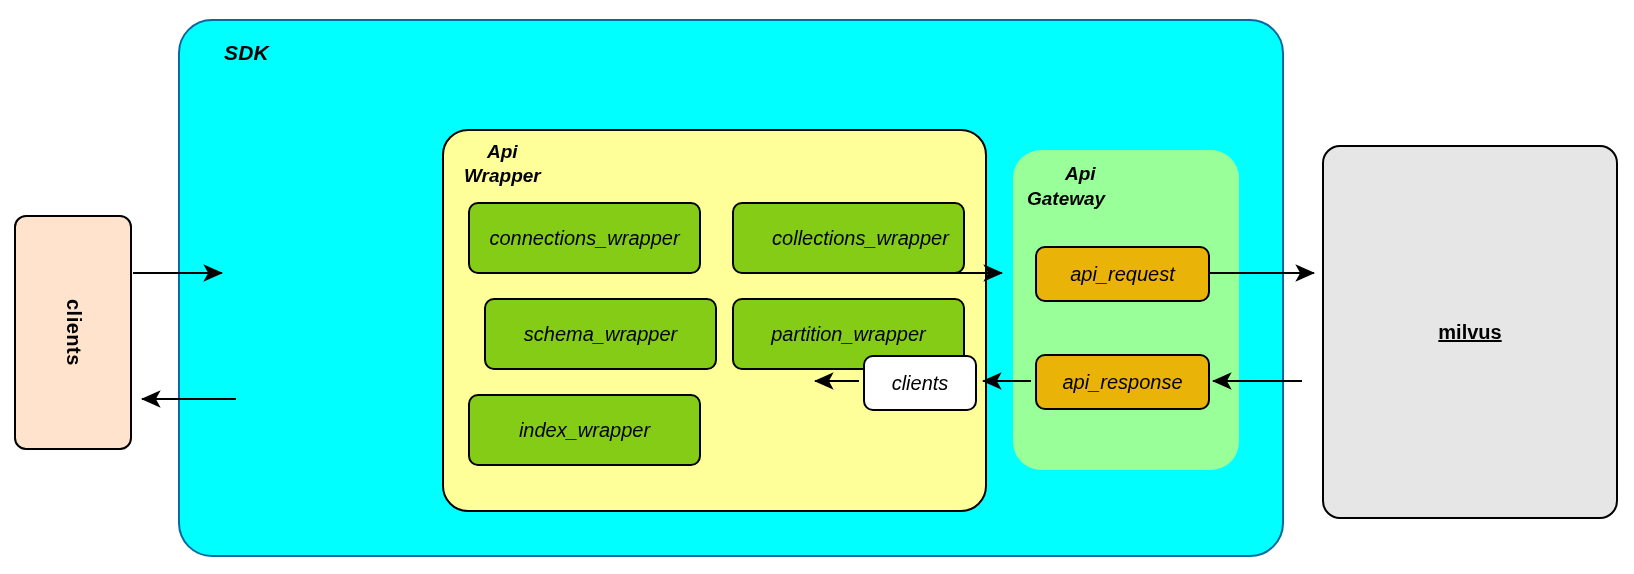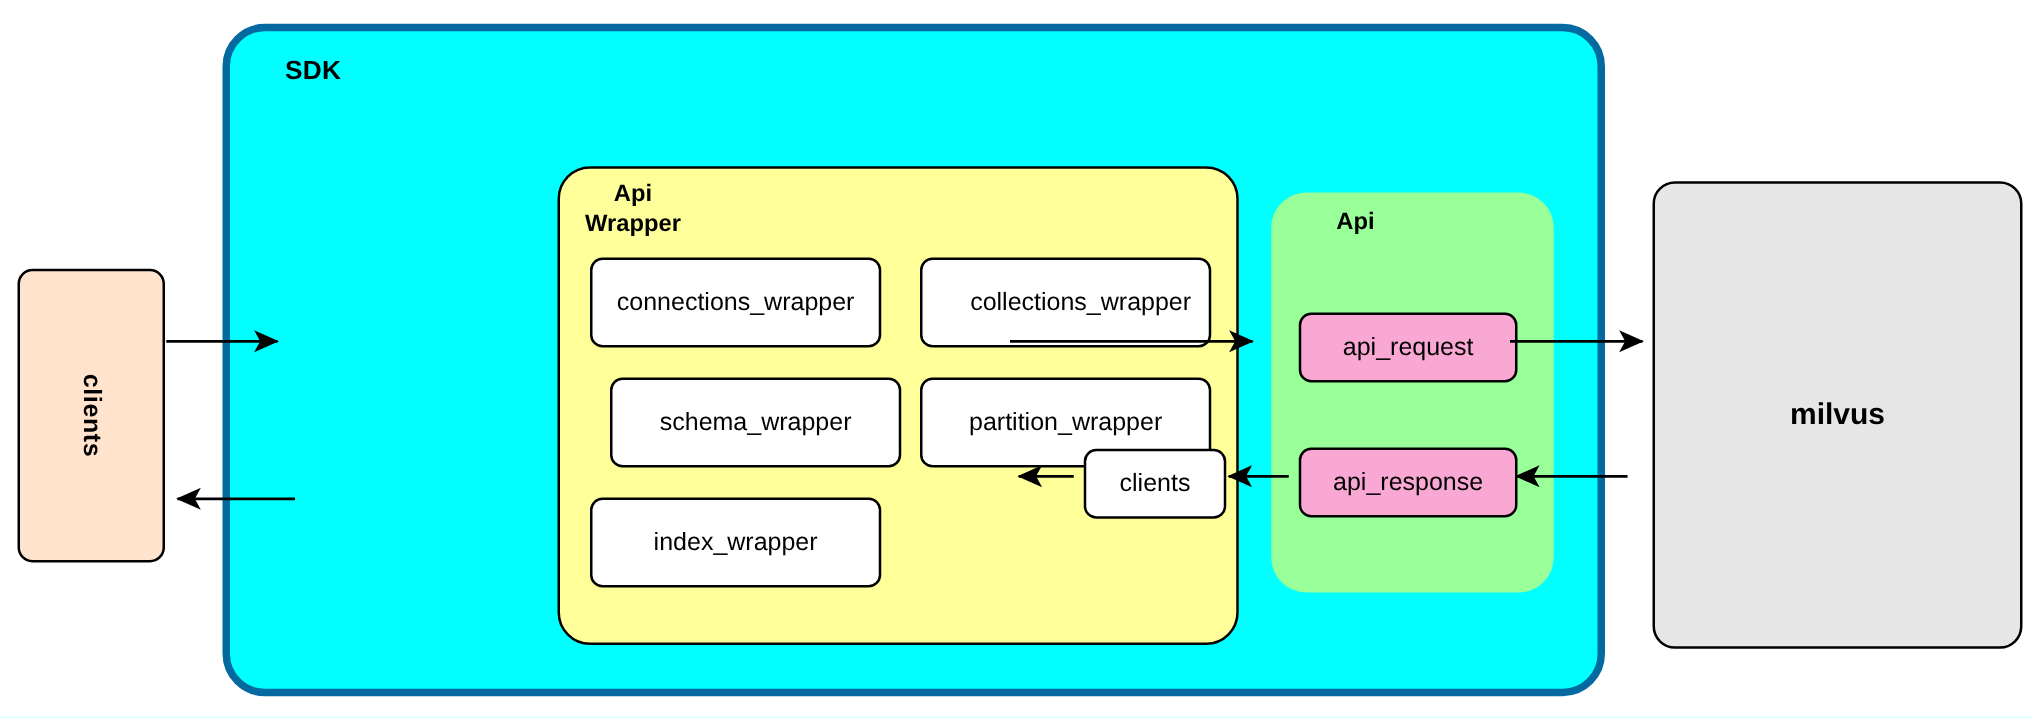--- a/index.html
+++ b/index.html
@@ -26,23 +26,24 @@
     text-align: center;
   }
 
   
   #sdk-container {
     left: 178px;
     top: 19px;
     width: 1106px;
     height: 538px;
     background: #00ffff;
-    border: 6px solid #0369a1;
+    border: 2px solid #0369a1;
     border-radius: 34px;
     display: block;
+    font-style: italic;
   }
   #sdk-label {
     position: absolute;
     left: 44px;
     top: 20px;
     font-size: 21px;
     font-weight: bold;
     color: #000000;
     letter-spacing: 0.2px;
   }
@@ -77,21 +78,21 @@
     left: 0;
     top: 0;
     width: 100%;
     height: 100%;
   }
   .wrapper-cell {
     position: absolute;
     box-sizing: border-box;
     width: 233px;
     height: 72px;
-    background: #ffffff;
+    background: #84cc16;
     border: 2px solid #000000;
     border-radius: 10px;
     display: flex;
     align-items: center;
     justify-content: center;
     font-size: 20px;
     color: #000000;
   }
 
   
@@ -117,21 +118,21 @@
     text-align: left;
     text-indent: 38px;
   }
   #api-gateway-label .l2 { text-indent: 0; display: block; }
   .gateway-cell {
     position: absolute;
     box-sizing: border-box;
     left: 22px;
     width: 175px;
     height: 56px;
-    background: #f9a8d4;
+    background: #eab308;
     border: 2px solid #000000;
     border-radius: 10px;
     display: flex;
     align-items: center;
     justify-content: center;
     font-size: 20px;
     color: #000000;
   }
   #gateway-api-request { top: 96px; }
   #gateway-api-response { top: 204px; }
@@ -170,23 +171,24 @@
 
   
   #milvus-box {
     left: 1322px;
     top: 145px;
     width: 296px;
     height: 374px;
     background: #e6e6e6;
     border: 2px solid #000000;
     border-radius: 18px;
-    font-size: 24px;
-    font-weight: bold;
-    color: #000000;
+    font-size: 20px;
+    font-weight: bold;
+    color: #000000;
+    text-decoration: underline;
   }
 
   
   #arrow-layer {
     position: absolute;
     left: 0;
     top: 0;
     width: 1634px;
     height: 574px;
     pointer-events: none;
@@ -216,20 +218,21 @@
         <div class="wrapper-cell" style="left:288px; top:167px;">partition_wrapper</div>
         <div class="wrapper-cell" style="left:24px;  top:263px;">index_wrapper</div>
       </div>
     </div>
 
     <div class="box" id="checker-box" style="left:683px; top:334px;">clients</div>
 
     <div class="box" id="api-gateway-container" style="left:833px; top:129px;">
       <div id="api-gateway-label">
         <span>Api</span>
+        <span class="l2">Gateway</span>
       </div>
       <div class="gateway-cell" id="gateway-api-request">api_request</div>
       <div class="gateway-cell" id="gateway-api-response">api_response</div>
     </div>
   </div>
 
   <div class="box" id="milvus-box">milvus</div>
 
   <svg id="arrow-layer" viewBox="0 0 1634 574" xmlns="http://www.w3.org/2000/svg">
     <defs>

